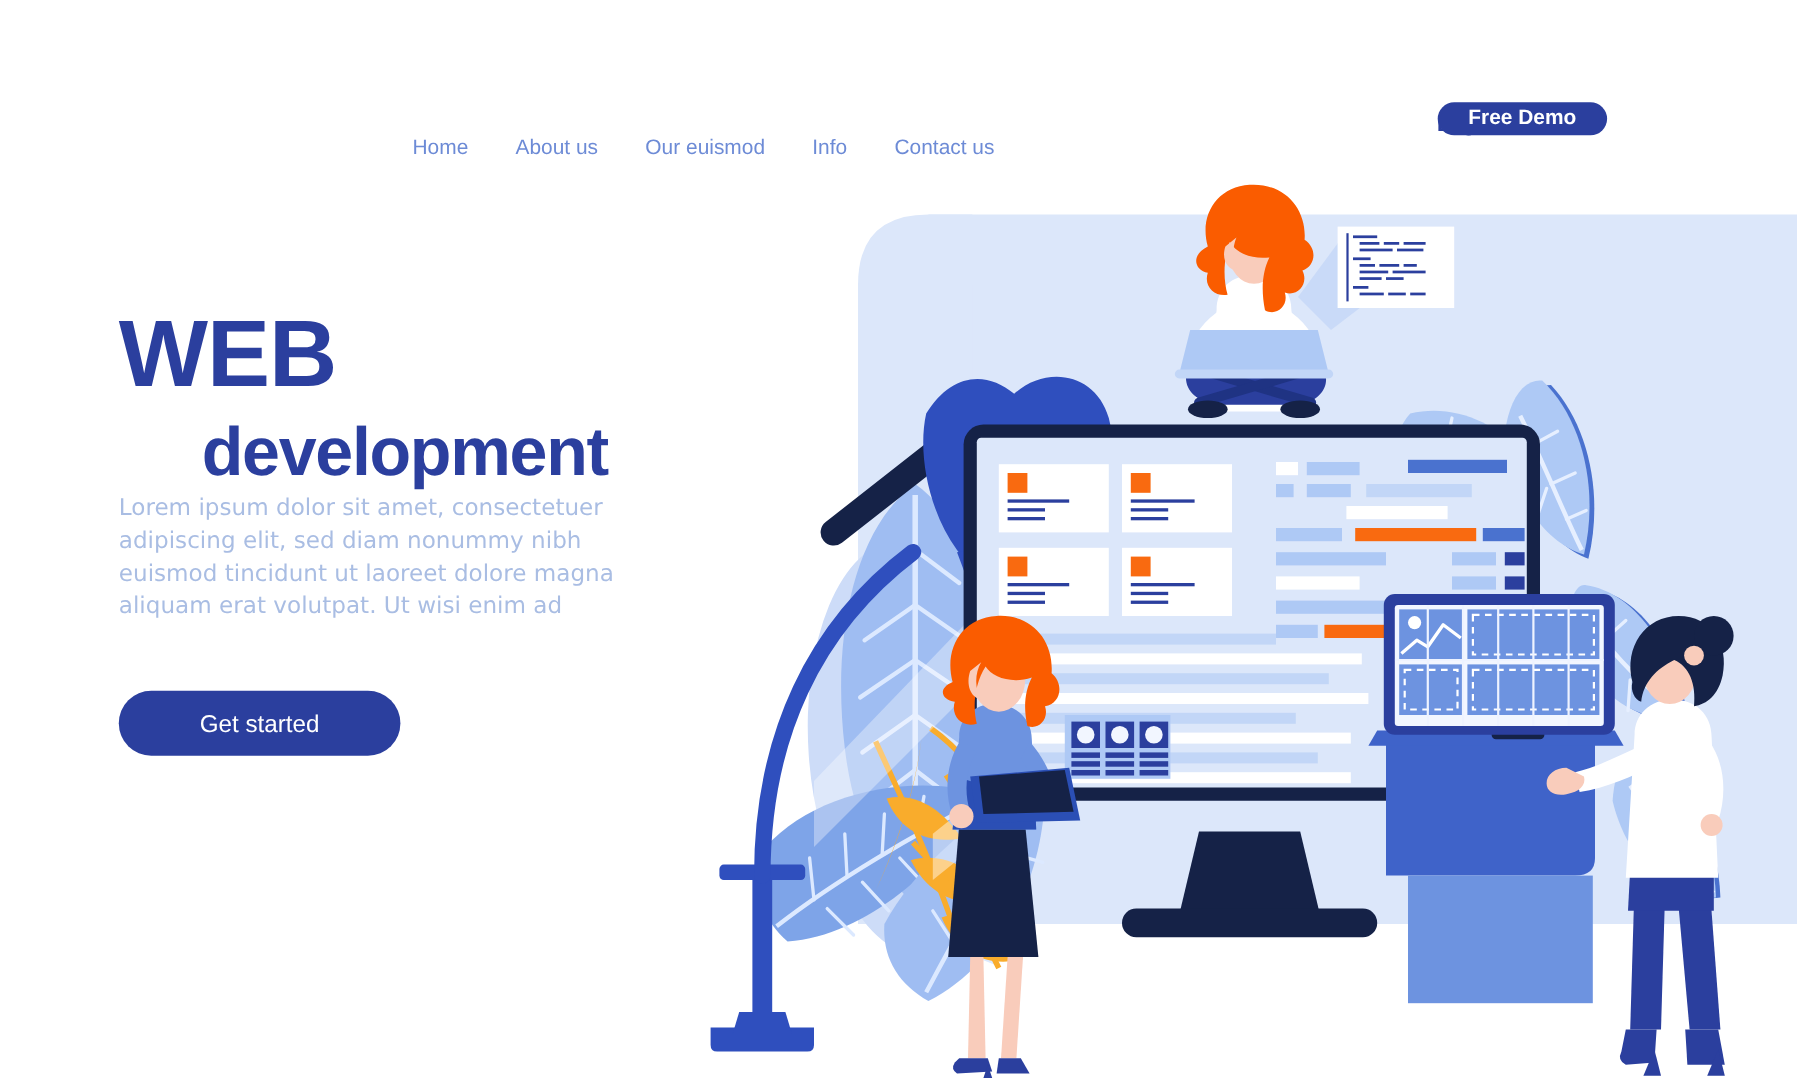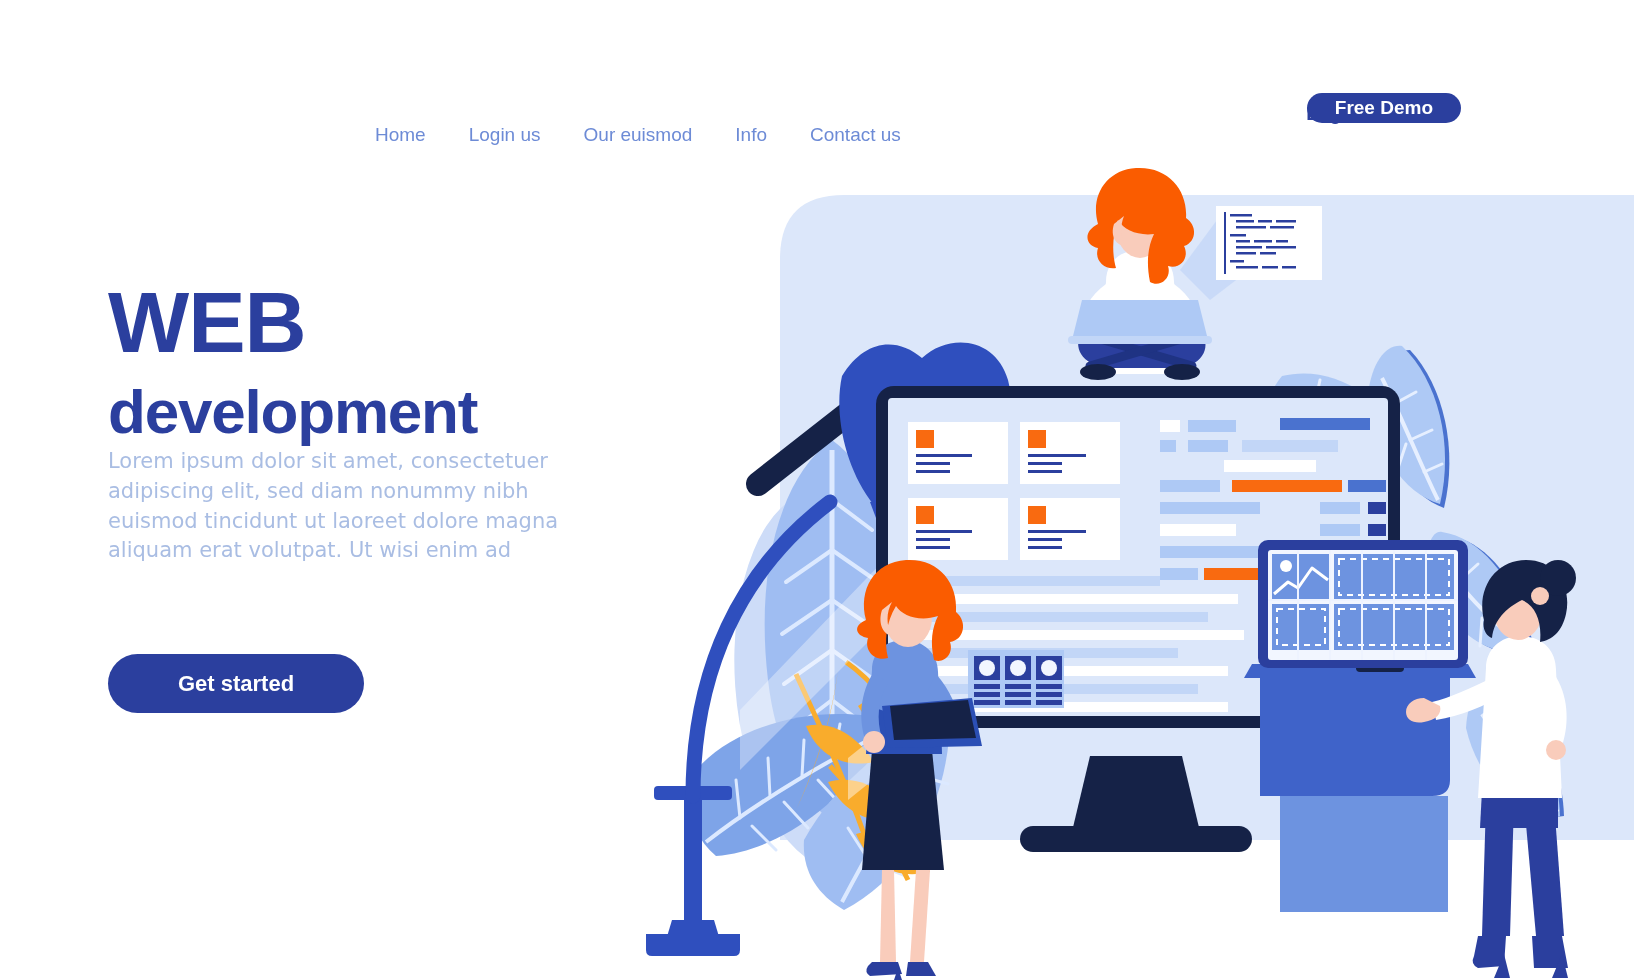--- a/index.html
+++ b/index.html
@@ -46,45 +46,46 @@
   
   .hero-left { position: absolute; left: 108px; top: 282px; width: 520px; z-index: 40; }
   .h-web {
     font-size: 86px; font-weight: 700; color: #2b3f9e; line-height: 0.95;
     letter-spacing: -1px; font-family: "Liberation Sans", sans-serif;
   }
   .h-dev {
     font-size: 62px; font-weight: 700; color: #2b3f9e; line-height: 1.15;
     letter-spacing: -1.2px; margin-top: 12px;
     font-family: "Liberation Sans", sans-serif;
+    text-align: center;
   }
   .hero-p {
     font-size: 21px; line-height: 1.42; color: #a9bde3;
     width: 480px; font-family: "DejaVu Sans", sans-serif;
   }
   .start-btn {
-    margin-top: 88px; background: #2b3f9e; color: #fff; border: none;
+    margin-top: 62px; background: #2b3f9e; color: #fff; border: none;
     border-radius: 30px; width: 256px; height: 59px; font-size: 22px;
-    font-weight: 700; font-family: "Liberation Sans", sans-serif; cursor: pointer;
+    font-weight: 400; font-family: "Liberation Sans", sans-serif; cursor: pointer;
   }
 
   
   .illus { position: absolute; left: 620px; top: 150px; width: 1014px; height: 830px; }
   .illus svg { display:block; }
 </style>
 </head>
 <body>
 
 <div class="page">
 
   <div class="header">
 
     <nav class="nav">
       <a href="#">Home</a>
-      <a href="#">Login us</a>
+      <a href="#">About us</a>
       <a href="#">Our euismod</a>
       <a href="#">Info</a>
       <a href="#">Contact us</a>
     </nav>
 
     <a href="#" class="login" style="text-decoration:none">Login</a>
     <button class="demo-btn">Free Demo</button>
   </div>
 
   <div class="hero-left">

